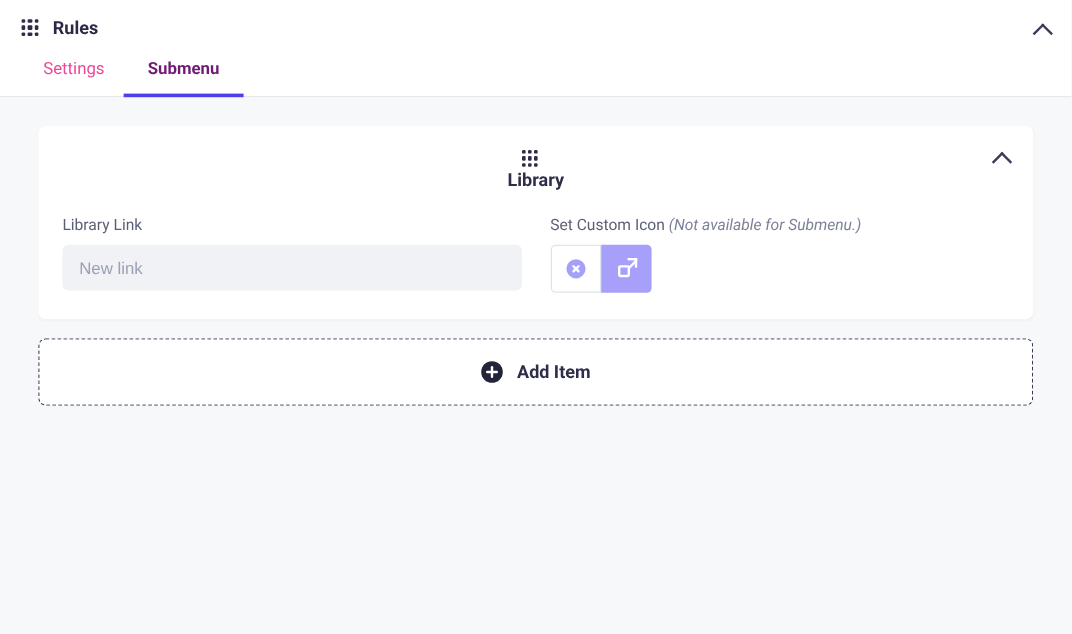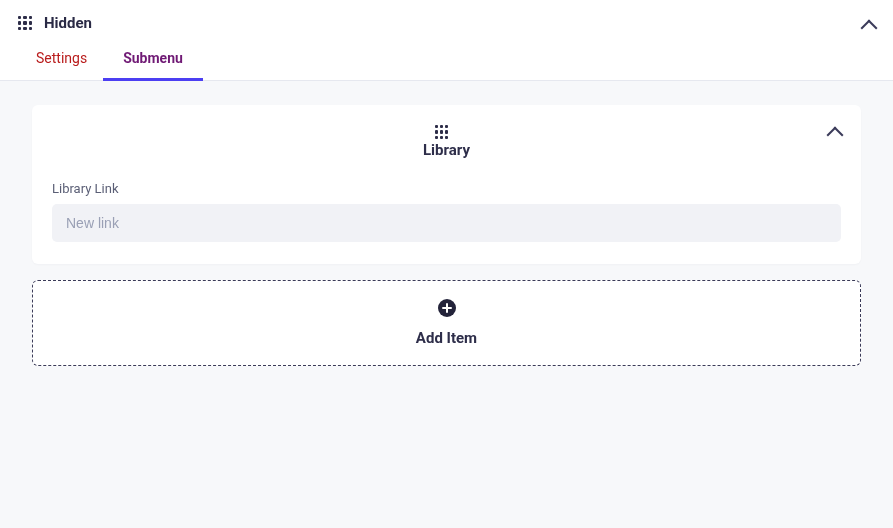--- a/index.html
+++ b/index.html
@@ -60,21 +60,21 @@
   .chev.up { border-width: 2px 2px 0 0; transform: rotate(-45deg); margin-top:4px;}
   .chev.down { border-width: 2px 2px 0 0; transform: rotate(135deg); }
 
   .tabs {
     display: flex;
     gap: 28px;
     padding: 0 32px;
   }
   .tab {
     padding: 10px 4px 14px 4px;
-    color: #b91c1c;
+    color: #ec4899;
     cursor: pointer;
     font-size: 14px;
     position: relative;
   }
   .tab.active {
     color: #701a75;
     font-weight: 700;
   }
   .tab.active::after {
     content: "";
@@ -242,21 +242,20 @@
   .add-item {
     border: 1.5px dashed #3b3b58;
     border-radius: 6px;
     display: flex;
     align-items: center;
     justify-content: center;
     gap: 12px;
     padding: 18px;
     cursor: pointer;
     background: #fff;
-    flex-direction: column;
   }
   .add-item .plus {
     width: 18px; height: 18px;
     border-radius: 50%;
     background: #23233a;
     position: relative;
   }
   .add-item .plus::before, .add-item .plus::after {
     content: "";
     position: absolute;
@@ -283,21 +282,21 @@
         <span></span>
           <span></span>
           <span></span>
         <span></span>
           <span></span>
           <span></span>
         <span></span>
           <span></span>
           <span></span>
       </span>
-      <span class="sh-title">Hidden</span>
+      <span class="sh-title">Rules</span>
       <span class="sh-caret">
         <span class="chev up"></span>
       </span>
     </div>
     <div class="tabs">
       <div class="tab">Settings</div>
       <div class="tab active">Submenu</div>
     </div>
   </div>
 
@@ -320,20 +319,36 @@
         <span class="card-caret">
           <span class="chev up"></span>
         </span>
       </div>
       <div class="card-body">
         <div class="form-row">
           <div class="form-col">
             <label class="field-label">Library Link</label>
             <input class="input" type="text" placeholder="New link" style="">
           </div>
+          <div class="form-col">
+            <label class="field-label">
+              <span>Set Custom Icon </span><span class="note">(Not available for Submenu.)</span>
+            </label>
+            <div class="icon-group">
+              <div class="icon-btn clear">
+                <span class="xcirc"></span>
+              </div>
+              <div class="icon-btn open">
+                <span class="extlink">
+                  <span class="sq"></span>
+                    <span class="arr"></span>
+                </span>
+              </div>
+            </div>
+          </div>
         </div>
       </div>
     </div>
 
 
     <div class="add-item">
       <span class="plus"></span>
       <span class="add-item-label">Add Item</span>
     </div>
 

